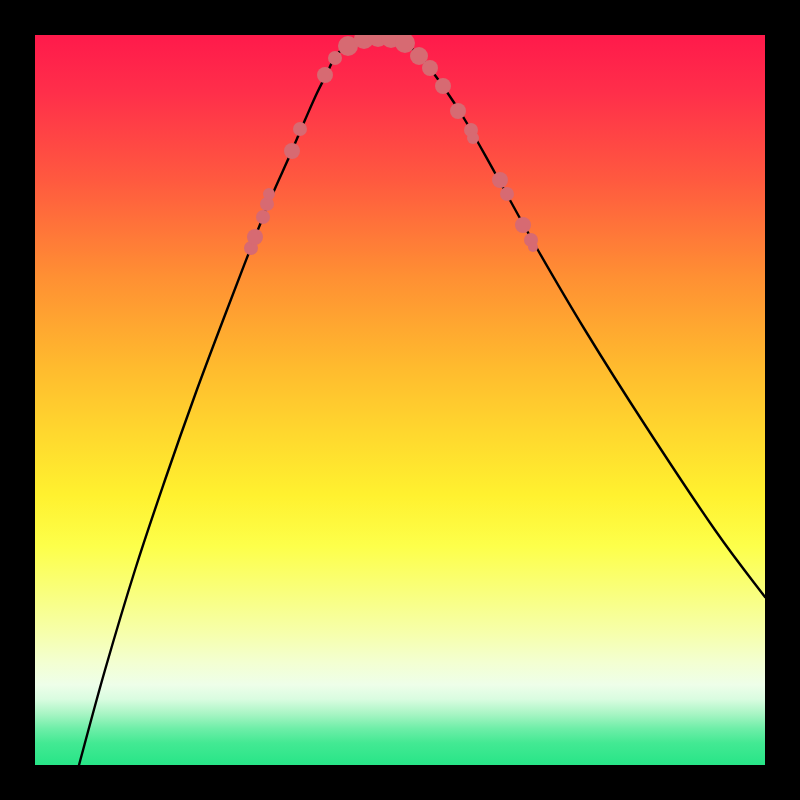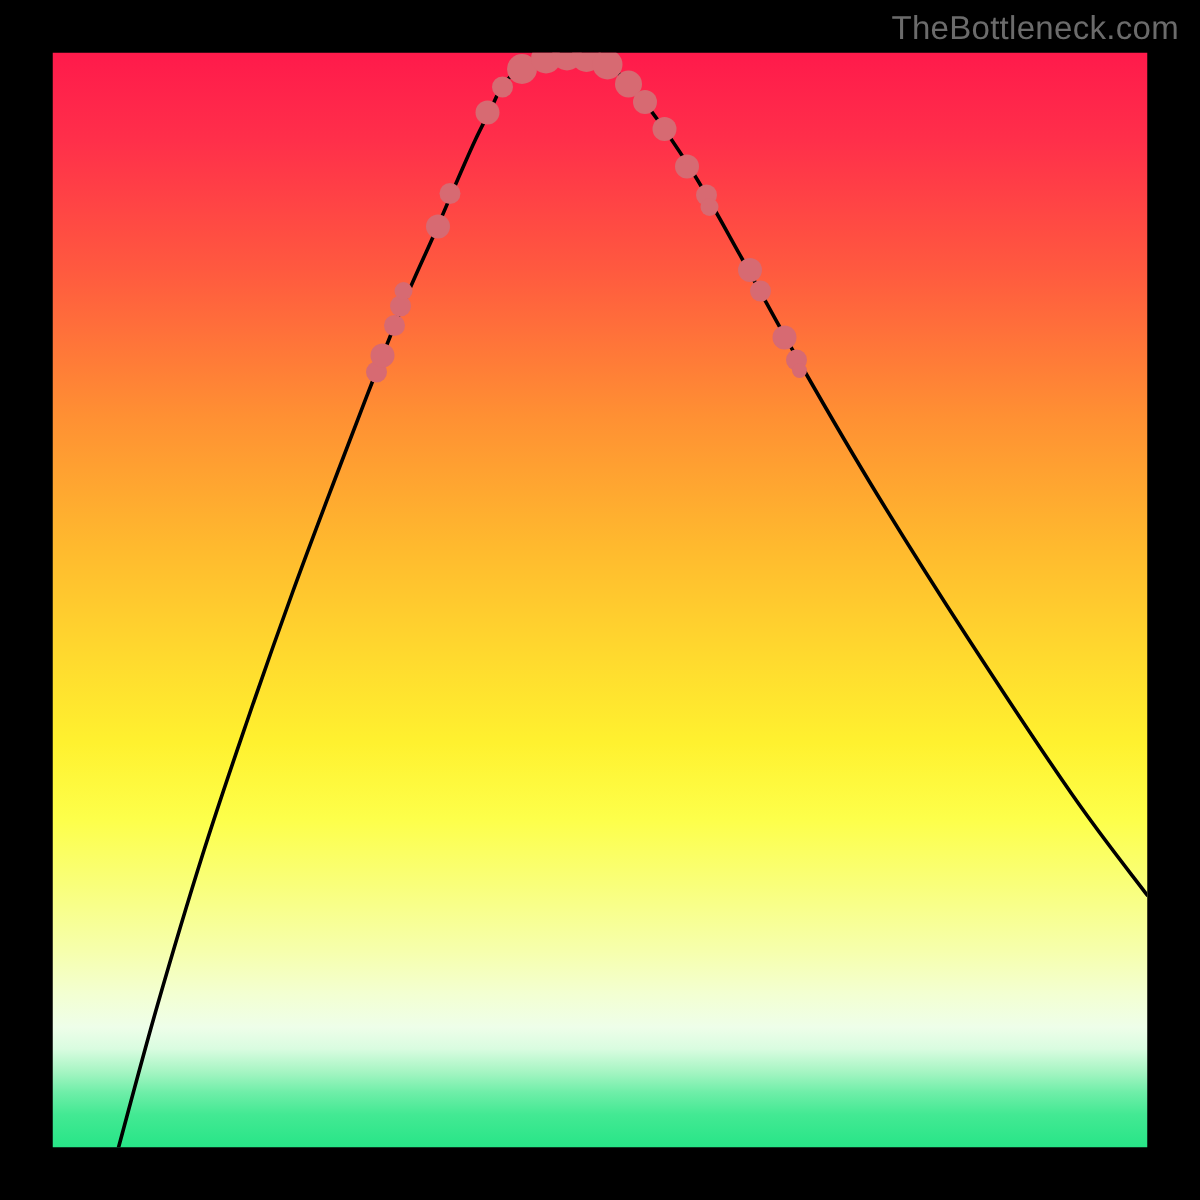--- a/index.html
+++ b/index.html
@@ -93,14 +93,13 @@
           <circle cx="436" cy="95" r="7" fill="#d76a72"></circle>
           <circle cx="438" cy="103" r="6" fill="#d76a72"></circle>
           <circle cx="465" cy="145" r="8" fill="#d76a72"></circle>
           <circle cx="472" cy="159" r="7" fill="#d76a72"></circle>
           <circle cx="488" cy="190" r="8" fill="#d76a72"></circle>
           <circle cx="496" cy="205" r="7" fill="#d76a72"></circle>
           <circle cx="498" cy="212" r="5" fill="#d76a72"></circle>
         </g>
     </svg>
   </div>
-  <div class="attribution">TheBottleneck.com</div>
 </div>
 
 </body></html>

